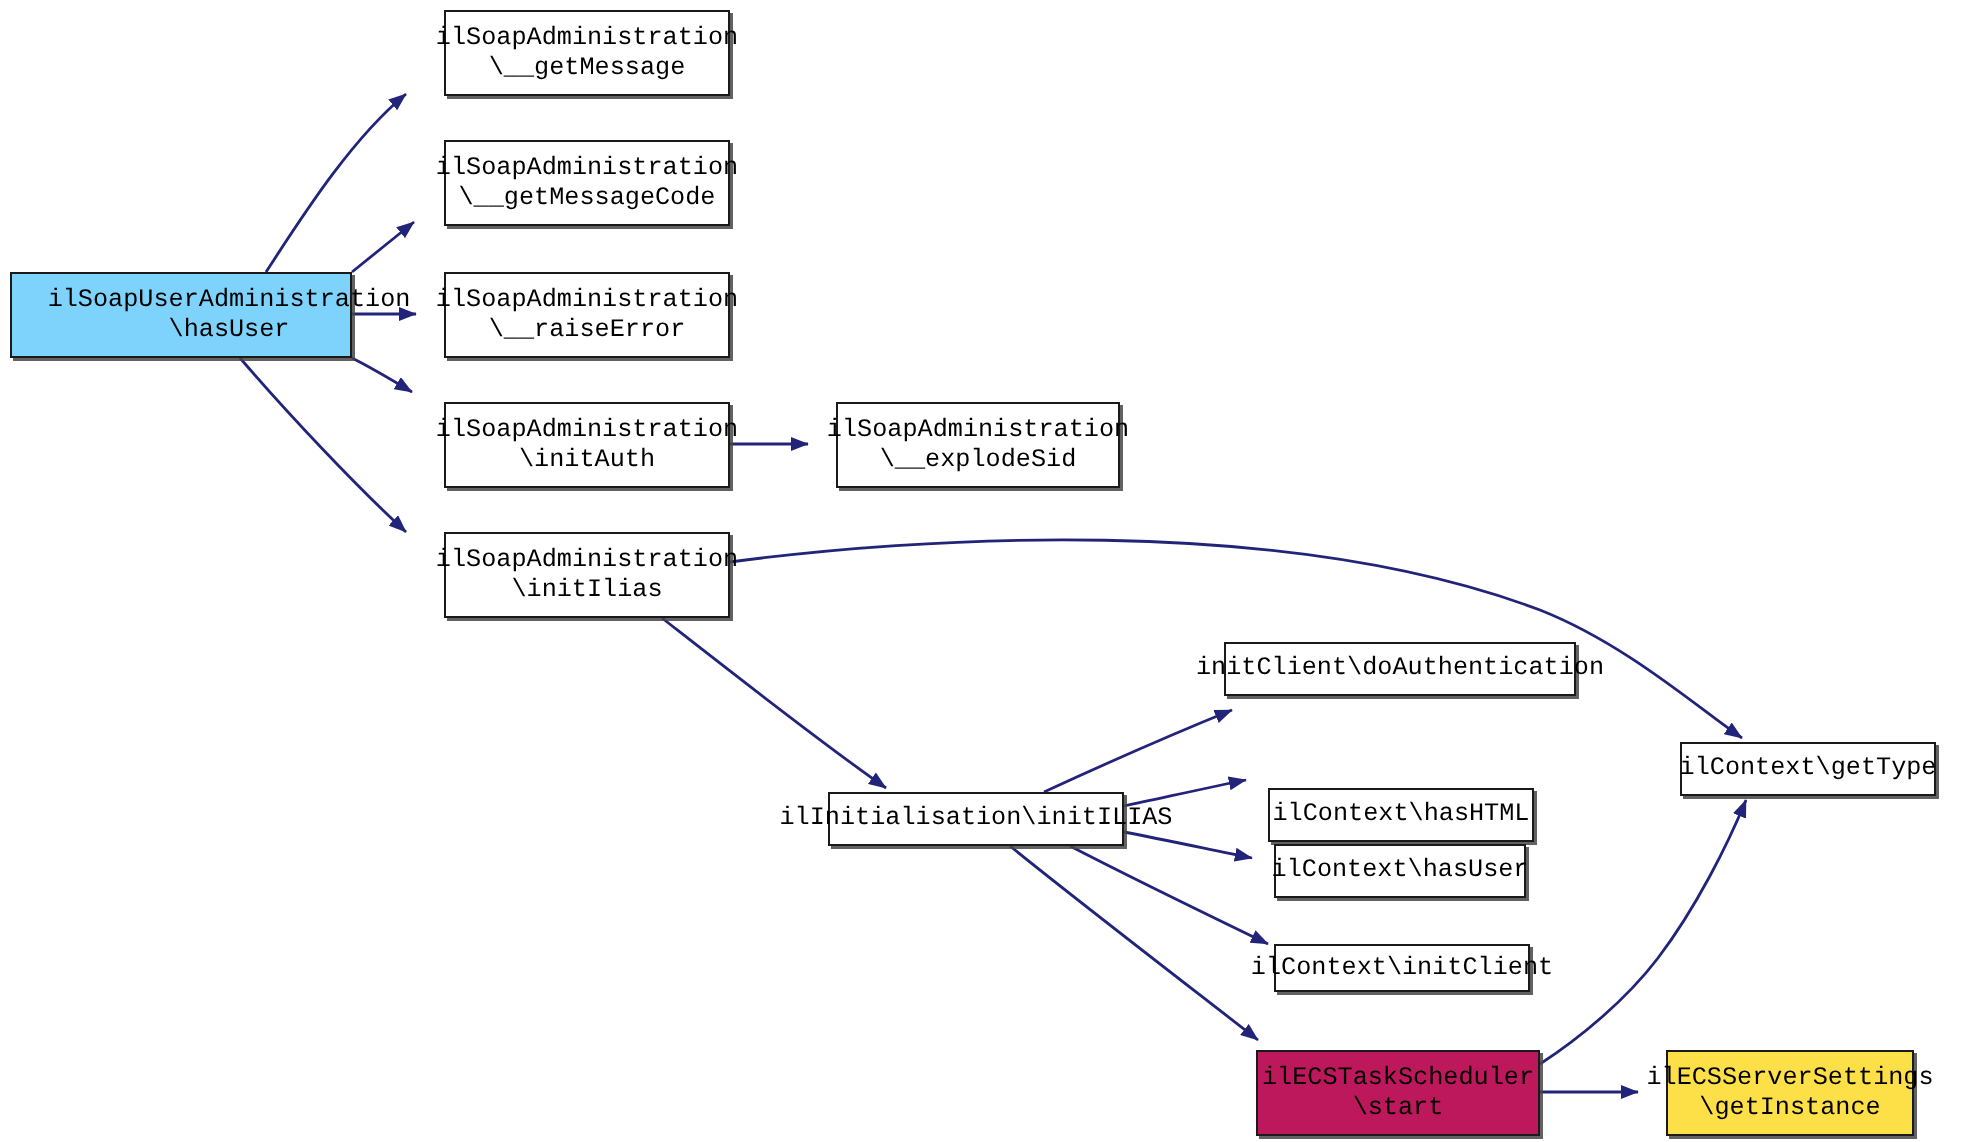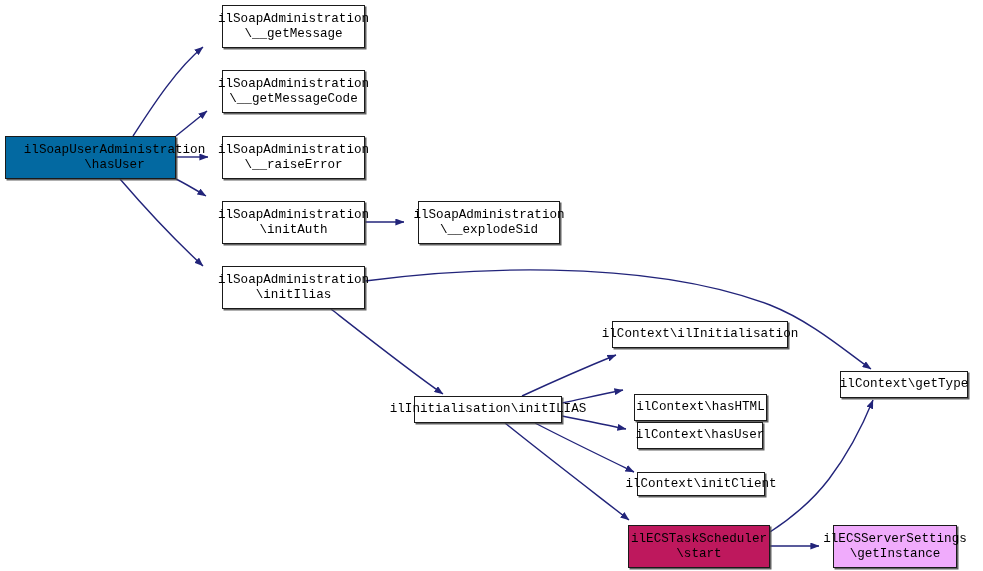--- a/index.html
+++ b/index.html
@@ -71,29 +71,29 @@
         <path d="M 522,396 C 548,384 584,368 616,355" fill="none" stroke="#22247a" stroke-width="1.4" marker-end="url(#arrowhead)"></path>
         <path d="M 562,403 C 581,399 603,394 623,390" fill="none" stroke="#22247a" stroke-width="1.4" marker-end="url(#arrowhead)"></path>
         <path d="M 562,416 C 583,420 606,425 626,429" fill="none" stroke="#22247a" stroke-width="1.4" marker-end="url(#arrowhead)"></path>
         <path d="M 535,423 C 562,437 603,457 634,472" fill="none" stroke="#22247a" stroke-width="1.4" marker-end="url(#arrowhead)"></path>
         <path d="M 505,423 C 537,449 593,492 629,520" fill="none" stroke="#22247a" stroke-width="1.4" marker-end="url(#arrowhead)"></path>
         <path d="M 770,532 C 790,519 813,500 829,479 848,454 864,422 873,400" fill="none" stroke="#22247a" stroke-width="1.4" marker-end="url(#arrowhead)"></path>
         <path d="M 770,546 L 819,546" fill="none" stroke="#22247a" stroke-width="1.4" marker-end="url(#arrowhead)"></path>
       </g>
   </svg>
   <div id="nodes-group">
-      <div class="node highlight" style="left: 5px; top: 136px; width: 171px; height: 43px; border-color: rgb(26, 26, 26); color: rgb(0, 0, 0); background: #0369a1; padding-left: 48px;"><span class="node-label">ilSoapUserAdministration</span><span class="node-label">\hasUser</span></div>
+      <div class="node highlight" style="left: 5px; top: 136px; width: 171px; height: 43px; border-color: rgb(26, 26, 26); color: rgb(0, 0, 0); background: #7dd3fc; padding-left: 48px;"><span class="node-label">ilSoapUserAdministration</span><span class="node-label">\hasUser</span></div>
       <div class="node" style="left: 222px; top: 5px; width: 143px; height: 43px; border-color: rgb(26, 26, 26); color: rgb(0, 0, 0); background: rgb(255, 255, 255);"><span class="node-label">ilSoapAdministration</span><span class="node-label">\__getMessage</span></div>
       <div class="node" style="left: 222px; top: 70px; width: 143px; height: 43px; border-color: rgb(26, 26, 26); color: rgb(0, 0, 0); background: rgb(255, 255, 255);"><span class="node-label">ilSoapAdministration</span><span class="node-label">\__getMessageCode</span></div>
       <div class="node" style="left: 222px; top: 136px; width: 143px; height: 43px; border-color: rgb(26, 26, 26); color: rgb(0, 0, 0); background: rgb(255, 255, 255);"><span class="node-label">ilSoapAdministration</span><span class="node-label">\__raiseError</span></div>
       <div class="node" style="left: 222px; top: 201px; width: 143px; height: 43px; border-color: rgb(26, 26, 26); color: rgb(0, 0, 0); background: rgb(255, 255, 255);"><span class="node-label">ilSoapAdministration</span><span class="node-label">\initAuth</span></div>
       <div class="node" style="left: 222px; top: 266px; width: 143px; height: 43px; border-color: rgb(26, 26, 26); color: rgb(0, 0, 0); background: rgb(255, 255, 255);"><span class="node-label">ilSoapAdministration</span><span class="node-label">\initIlias</span></div>
       <div class="node" style="left: 418px; top: 201px; width: 142px; height: 43px; border-color: rgb(26, 26, 26); color: rgb(0, 0, 0); background: rgb(255, 255, 255);"><span class="node-label">ilSoapAdministration</span><span class="node-label">\__explodeSid</span></div>
       <div class="node" style="left: 414px; top: 396px; width: 148px; height: 27px; border-color: rgb(26, 26, 26); color: rgb(0, 0, 0); background: rgb(255, 255, 255);"><span class="node-label">ilInitialisation\initILIAS</span></div>
-      <div class="node" style="left: 612px; top: 321px; width: 176px; height: 27px; border-color: rgb(26, 26, 26); color: rgb(0, 0, 0); background: rgb(255, 255, 255);"><span class="node-label">ilContext\ilInitialisation</span></div>
+      <div class="node" style="left: 612px; top: 321px; width: 176px; height: 27px; border-color: rgb(26, 26, 26); color: rgb(0, 0, 0); background: rgb(255, 255, 255);"><span class="node-label">initClient\doAuthentication</span></div>
       <div class="node" style="left: 634px; top: 371px; width: 133px; height: 27px; border-color: rgb(26, 26, 26); color: rgb(0, 0, 0); background: rgb(255, 255, 255); margin-top: 23px;"><span class="node-label">ilContext\hasHTML</span></div>
       <div class="node" style="left: 637px; top: 422px; width: 126px; height: 27px; border-color: rgb(26, 26, 26); color: rgb(0, 0, 0); background: rgb(255, 255, 255);"><span class="node-label">ilContext\hasUser</span></div>
       <div class="node" style="left: 637px; top: 472px; width: 128px; height: 24px; border-color: rgb(26, 26, 26); color: rgb(0, 0, 0); background: rgb(255, 255, 255);"><span class="node-label">ilContext\initClient</span></div>
       <div class="node" style="left: 628px; top: 525px; width: 142px; height: 43px; border-color: rgb(26, 26, 26); color: rgb(0, 0, 0); background: #be185d;"><span class="node-label">ilECSTaskScheduler</span><span class="node-label">\start</span></div>
       <div class="node" style="left: 840px; top: 371px; width: 128px; height: 27px; border-color: rgb(26, 26, 26); color: rgb(0, 0, 0); background: rgb(255, 255, 255);"><span class="node-label">ilContext\getType</span></div>
-      <div class="node" style="left: 833px; top: 525px; width: 124px; height: 43px; border-color: rgb(26, 26, 26); color: rgb(0, 0, 0); background: #f0abfc;"><span class="node-label">ilECSServerSettings</span><span class="node-label">\getInstance</span></div>
+      <div class="node" style="left: 833px; top: 525px; width: 124px; height: 43px; border-color: rgb(26, 26, 26); color: rgb(0, 0, 0); background: #fde047;"><span class="node-label">ilECSServerSettings</span><span class="node-label">\getInstance</span></div>
     </div>
 </div>
 
 </body></html>

